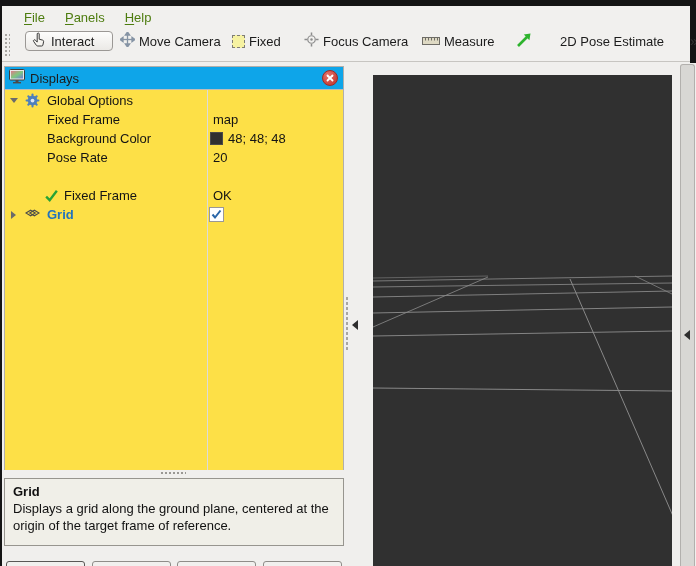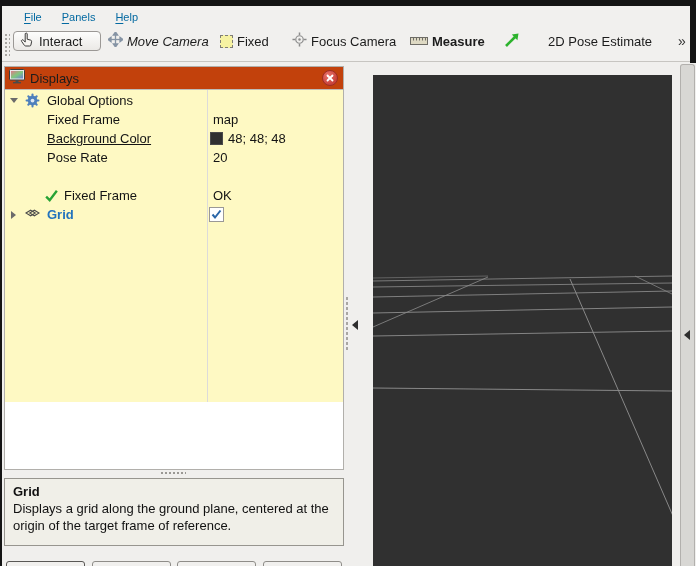--- a/index.html
+++ b/index.html
@@ -10,33 +10,33 @@
     color:#1a1a1a;-webkit-font-smoothing:antialiased;
   }
   .abs{position:absolute;}
   
   .border-top{left:0;top:0;width:696px;height:6px;background:#141414;}
   .border-left{left:0;top:6px;width:2px;height:560px;background:#141414;}
   .border-left-menu{left:0;top:6px;width:8px;height:23px;background:#141414;}
   .border-right-top{left:690px;top:0;width:6px;height:63px;background:#141414;}
   
   .menubar{left:2px;top:6px;width:688px;height:22px;background:#f1f0ee;display:flex;align-items:center;padding-left:12px;box-sizing:border-box;}
-  .menu-item{padding:0 10px;font-size:11px;color:#0369a1;cursor:default;}
+  .menu-item{padding:0 10px;font-size:13px;color:#4d7c0f;cursor:default;}
   .menu-item u{text-decoration:underline;text-underline-offset:2px;}
   
   .toolbar{left:2px;top:28px;width:688px;height:34px;background:#f1f0ee;border-bottom:1px solid #c7c5c1;box-sizing:border-box;}
   .grip-v{width:6px;height:24px;background-image:radial-gradient(#a8a6a2 1px,transparent 1.1px);background-size:4px 4px;}
-  .tool{display:flex;align-items:center;gap:4px;font-size:13px;color:#1c1c1c;height:20px;}
+  .tool{display:flex;align-items:center;gap:4px;font-size:13px;color:#1c1c1c;height:20px;margin-left:12px;}
   .tool-active{border:1px solid #9b9895;border-radius:4px;background:linear-gradient(#fdfdfc,#ebe9e6);box-sizing:border-box;padding:0 6px;}
   .overflow{font-size:14px;color:#333;letter-spacing:-1px;}
   
   .panel{left:4px;top:66px;width:340px;height:404px;border:1px solid #b1afab;box-sizing:border-box;background:#fff;}
-  .panel-header{position:absolute;left:0;top:0;width:100%;height:23px;background:#c2410c;border-bottom:1px solid #bebcb8;box-sizing:border-box;display:flex;align-items:center;padding:0 4px;}
+  .panel-header{position:absolute;left:0;top:0;width:100%;height:23px;background:#0ea5e9;border-bottom:1px solid #bebcb8;box-sizing:border-box;display:flex;align-items:center;padding:0 4px;}
   .panel-title{font-size:13px;margin-left:5px;color:#1c1c1c;}
-  .tree{position:absolute;left:0;top:23px;width:100%;height:312px;background:#fef9c3;overflow:hidden;}
+  .tree{position:absolute;left:0;top:23px;width:100%;height:380px;background:#fde047;overflow:hidden;}
   .col-divider{position:absolute;left:202px;top:0;width:1px;height:100%;background:#dcdbd9;}
   .row{position:absolute;left:0;width:100%;height:19px;display:flex;align-items:center;font-size:13px;}
   .rlabel{position:absolute;white-space:nowrap;color:#141414;}
   .rvalue{position:absolute;left:208px;white-space:nowrap;color:#141414;}
   .tri-down{width:0;height:0;border-left:4px solid transparent;border-right:4px solid transparent;border-top:5px solid #6b6b6b;position:absolute;left:5px;top:7px;}
   .tri-right{width:0;height:0;border-top:4px solid transparent;border-bottom:4px solid transparent;border-left:5px solid #6b6b6b;position:absolute;left:6px;top:6px;}
   .row-icon{position:absolute;left:20px;top:2px;width:15px;height:15px;}
   .grid-label{color:#2273bd;font-weight:bold;}
   .swatch{position:absolute;left:205px;top:3px;width:13px;height:13px;border:1px solid #4a4a4a;box-sizing:border-box;}
   .swatch-text{position:absolute;left:223px;}
@@ -76,21 +76,21 @@
 
     <div class="abs tool tool-active" style="left:11px;top:3px;width:88px;">
       <span>
         <svg width="15" height="15" viewBox="0 0 15 15">
             <path d="M5.2 1.6 q1 -1.2 2 0 l0 5.6 3.6 1 q1 .3 .8 1.5 l-.7 3.3 q-.2 1 -1.2 1 l-4 0 q-.9 0 -1.4 -.8 L1.6 9.4 q-.6 -1 .4 -1.5 q.9 -.4 1.6 .4 l1.6 1.8 z" fill="#f7f5f1" stroke="#3a3a3a" stroke-width="1"></path>
           </svg>
       </span>
       <span>Interact</span>
     </div>
 
-    <div class="abs tool" style="left:106px;top:3px;font-style:italic;">
+    <div class="abs tool" style="left:106px;top:3px;">
       <span>
         <svg width="15" height="15" viewBox="0 0 16 16">
             <g stroke="#8694a5" stroke-width="1.4" fill="#8694a5">
               <line x1="8" y1="3" x2="8" y2="13"></line>
               <line x1="3" y1="8" x2="13" y2="8"></line>
               <path d="M8 0l2.3 3.2H5.7z"></path>
               <path d="M8 16l2.3-3.2H5.7z"></path>
               <path d="M0 8l3.2-2.3v4.6z"></path>
               <path d="M16 8l-3.2-2.3v4.6z"></path>
             </g>
@@ -111,21 +111,21 @@
             <circle cx="8" cy="8" r="1.3" fill="#8c8c8c" stroke="none"></circle>
             <line x1="8" y1="0.5" x2="8" y2="3.2" stroke-width="1.6"></line>
             <line x1="8" y1="12.8" x2="8" y2="15.5" stroke-width="1.6"></line>
             <line x1="0.5" y1="8" x2="3.2" y2="8" stroke-width="1.6"></line>
             <line x1="12.8" y1="8" x2="15.5" y2="8" stroke-width="1.6"></line>
           </svg>
       </span>
       <span>Focus Camera</span>
     </div>
 
-    <div class="abs tool" style="left:408px;top:3px;font-weight:bold;">
+    <div class="abs tool" style="left:408px;top:3px;">
       <span>
         <svg width="18" height="10" viewBox="0 0 18 10">
             <rect x="0.5" y="1.5" width="17" height="7" fill="#ded9c3" stroke="#6e6c66"></rect>
             <g stroke="#6e6c66" stroke-width="1">
               <line x1="3.5" y1="1.5" x2="3.5" y2="4.5"></line>
               <line x1="6.5" y1="1.5" x2="6.5" y2="4.5"></line>
               <line x1="9.5" y1="1.5" x2="9.5" y2="4.5"></line>
               <line x1="12.5" y1="1.5" x2="12.5" y2="4.5"></line>
               <line x1="15.5" y1="1.5" x2="15.5" y2="4.5"></line>
             </g>
@@ -196,21 +196,21 @@
         </span>
         <span class="rlabel" style="left:42px;">Global Options</span>
       </div>
 
       <div class="row" style="top:20px;">
         <span class="rlabel" style="left:42px;">Fixed Frame</span>
         <span class="rvalue">map</span>
       </div>
 
       <div class="row" style="top:39px;">
-        <span class="rlabel" style="left:42px;text-decoration:underline;">Background Color</span>
+        <span class="rlabel" style="left:42px;">Background Color</span>
         <span class="swatch" style="background-color: rgb(48, 48, 48);"></span>
         <span class="rvalue swatch-text">48; 48; 48</span>
       </div>
 
       <div class="row" style="top:58px;">
         <span class="rlabel" style="left:42px;">Pose Rate</span>
         <span class="rvalue">20</span>
       </div>
 
 

